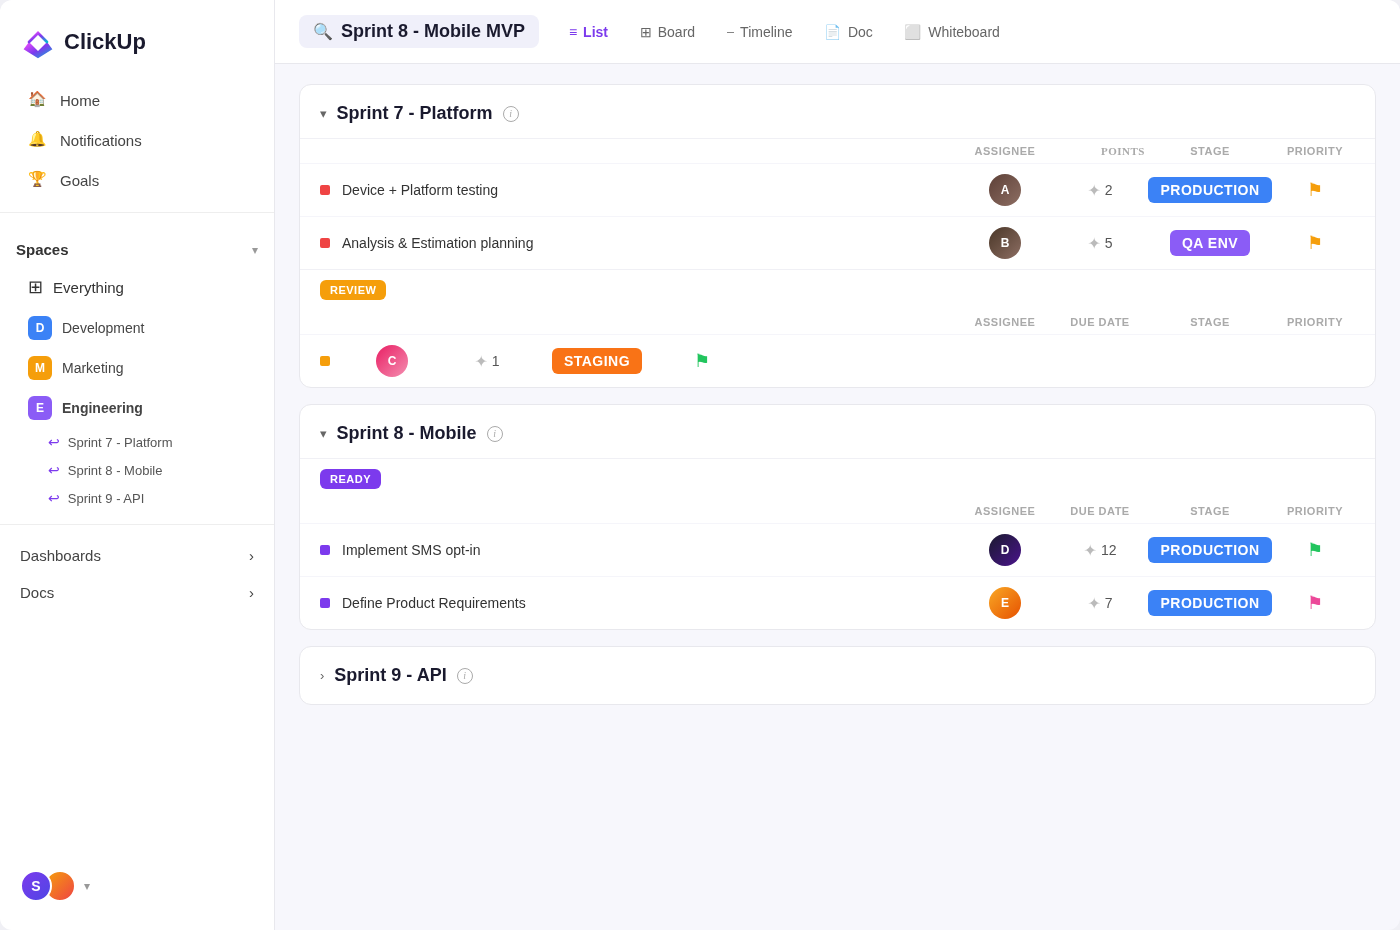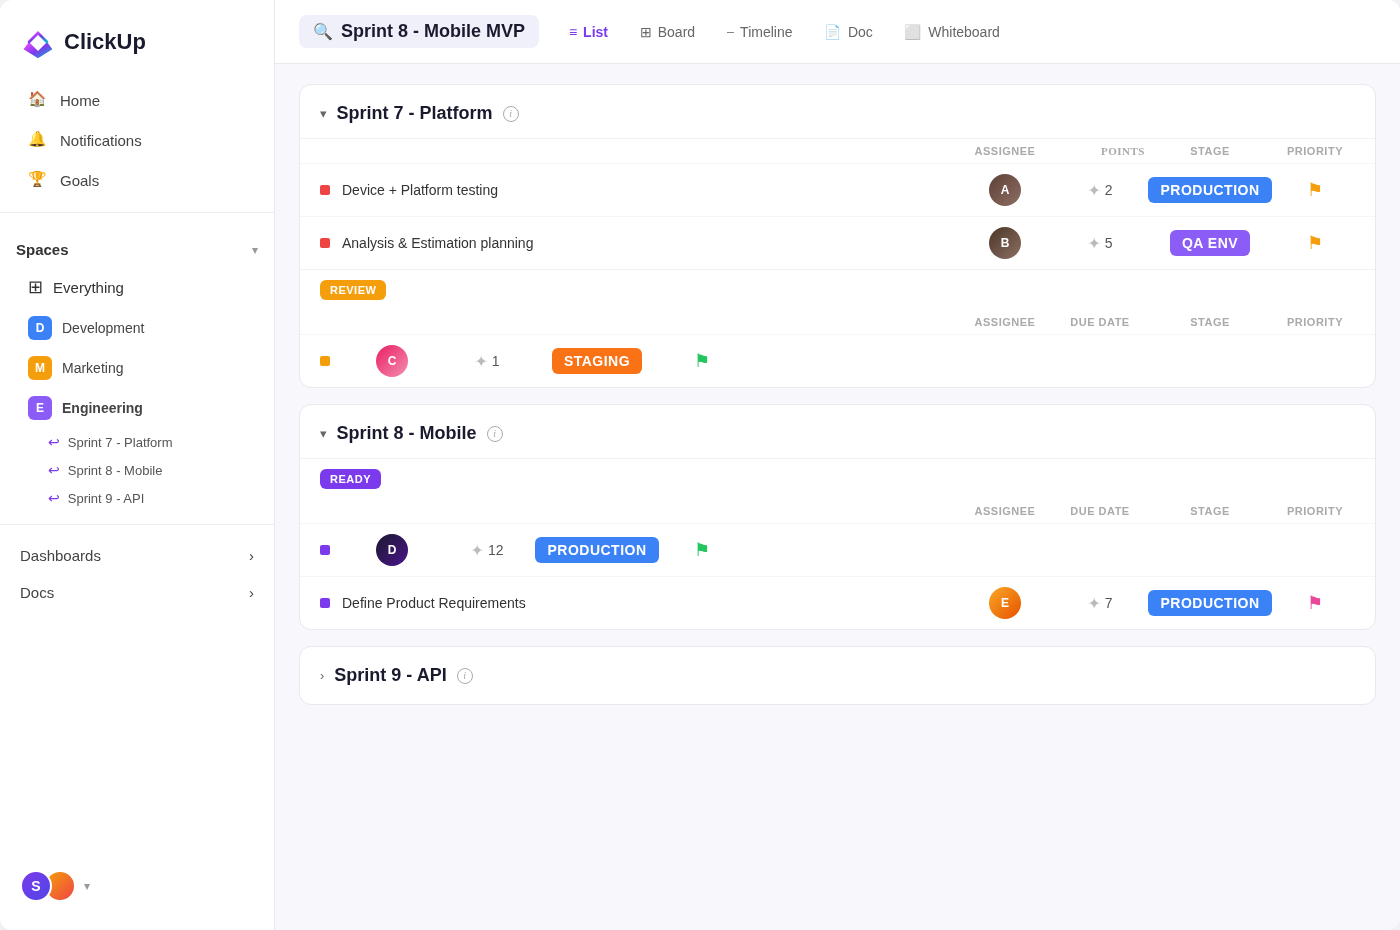--- a/index.html
+++ b/index.html
@@ -321,20 +321,21 @@
         <div class="col-headers">
           <div class="col-task"></div>
           <div class="col-assignee">ASSIGNEE</div>
           <div class="col-duedate">DUE DATE</div>
           <div class="col-stage">STAGE</div>
           <div class="col-priority">PRIORITY</div>
         </div>
 
         <div class="task-row">
           <div class="task-dot dot-purple"></div>
+          <div class="task-name">Implement SMS opt-in</div>
           <div class="task-assignee">
             <div class="avatar-placeholder task-assignee-avatar" style="background:linear-gradient(135deg,#1a1a2e,#4A148C); width:32px;height:32px;border-radius:50%;display:flex;align-items:center;justify-content:center;color:white;font-size:12px;font-weight:600;">D</div>
           </div>
           <div class="task-points">
             <span class="points-icon">✦</span>
             <span>12</span>
           </div>
           <div class="task-stage">
             <span class="stage-badge stage-production">PRODUCTION</span>
           </div>

